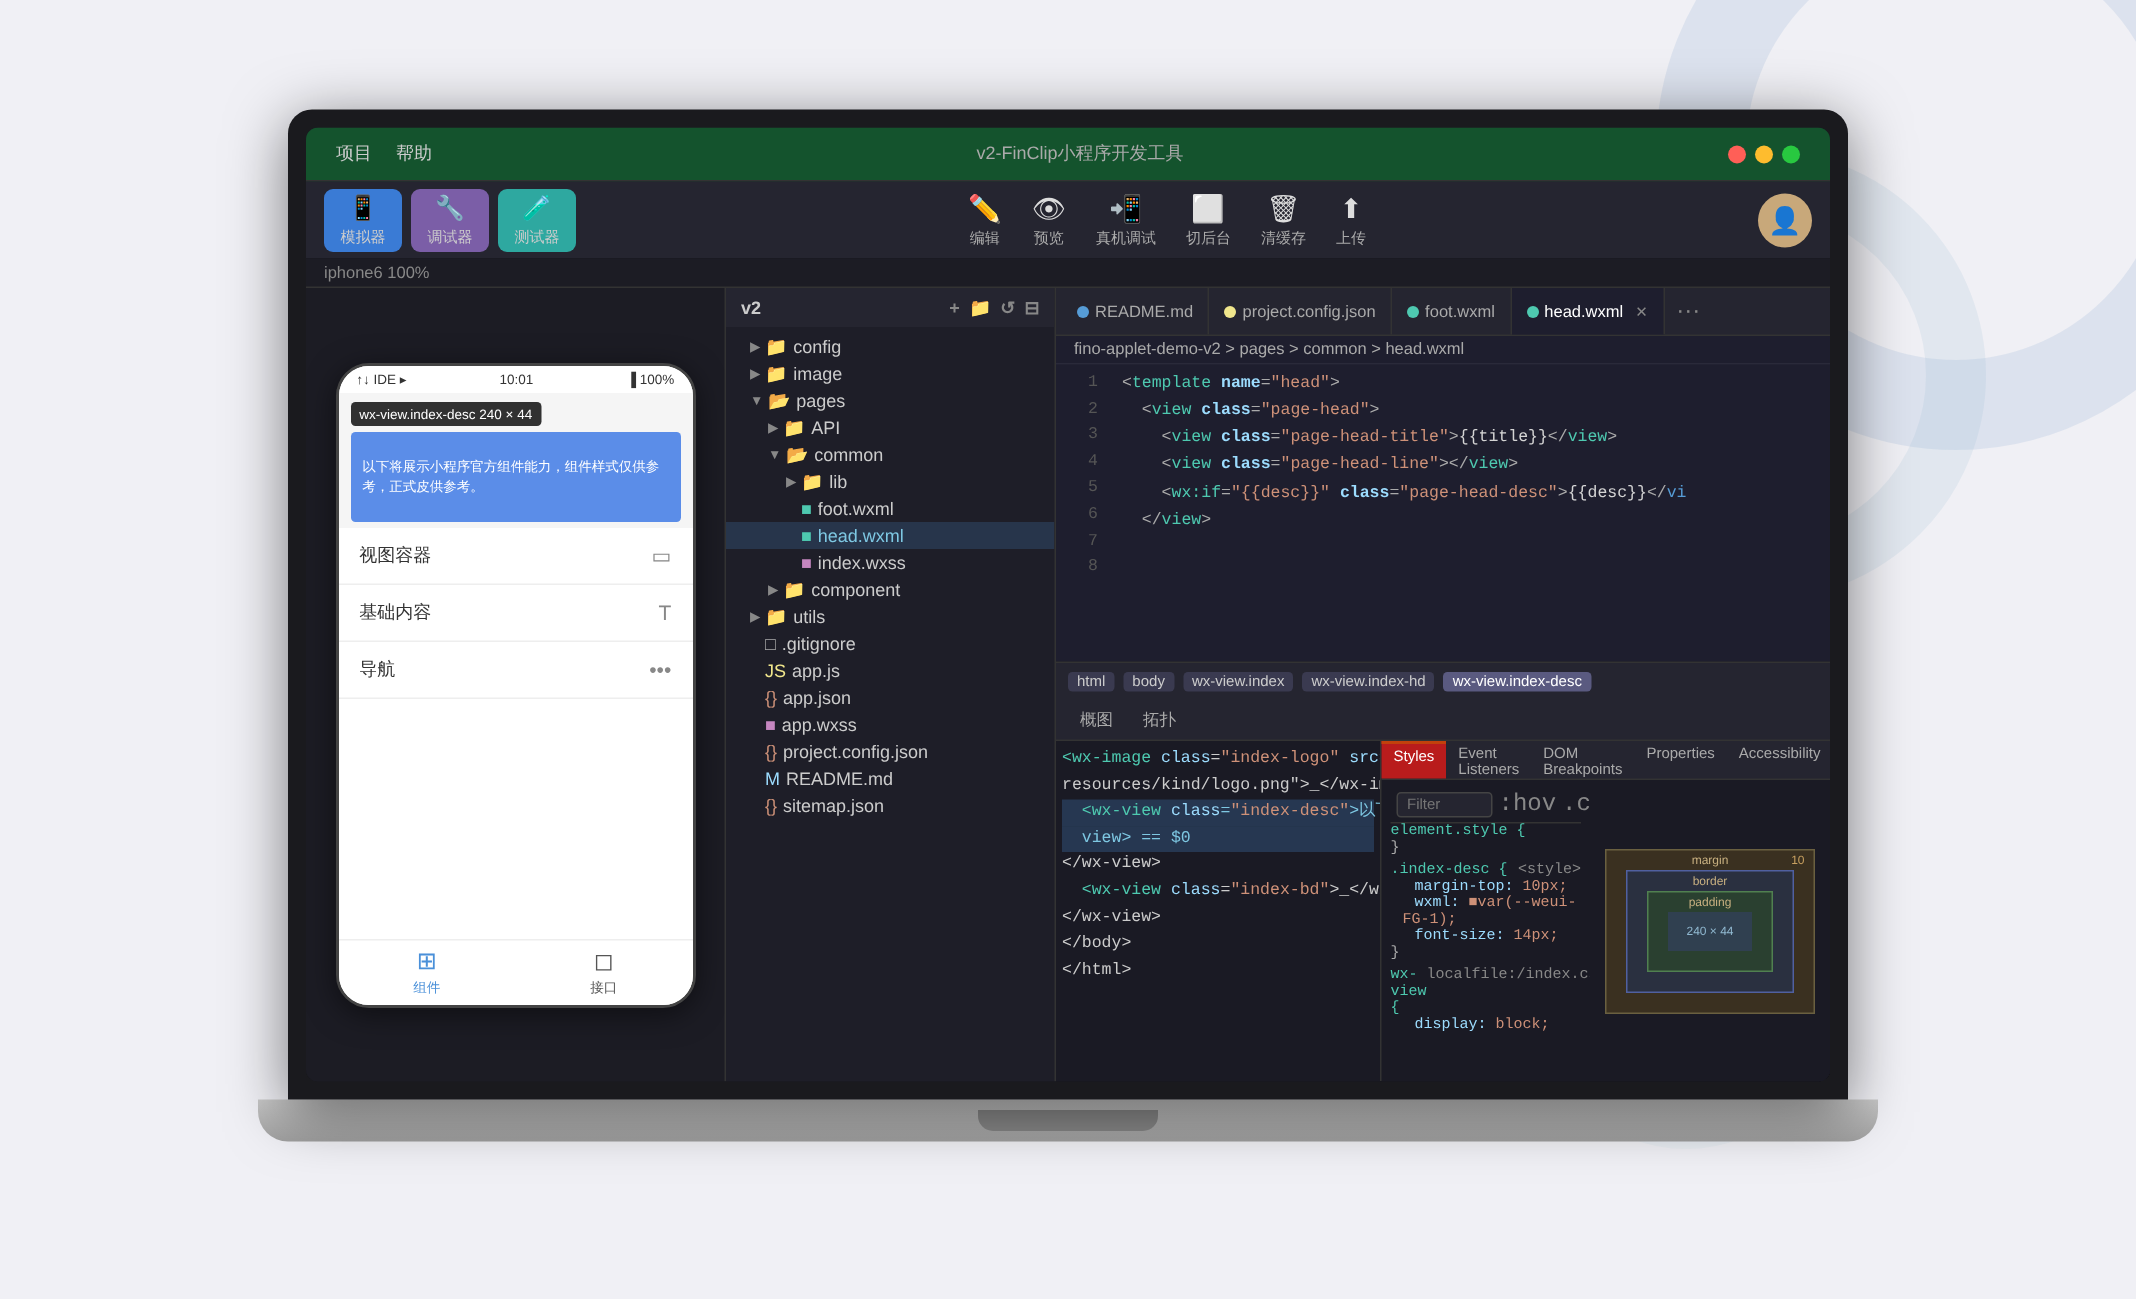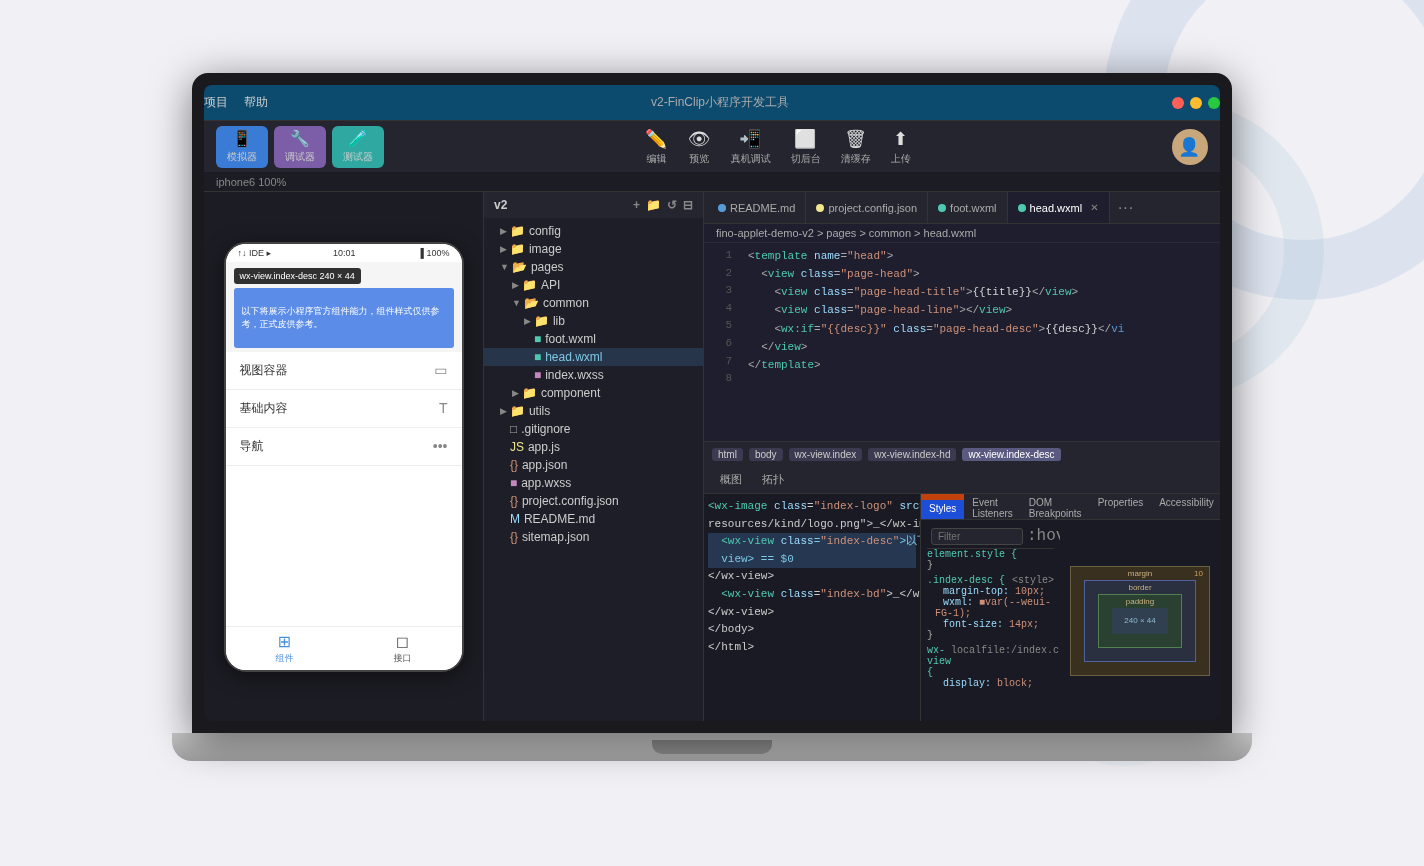--- a/index.html
+++ b/index.html
@@ -81,23 +81,23 @@
       width: 120px;
       height: 14px;
       background: #888;
       border-radius: 0 0 10px 10px;
     }
 
     
     .ide-topbar {
       display: flex;
       align-items: center;
-      background: #0c4a6e;
+      background: #14532d;
       height: 36px;
-      padding: 0 0;
+      padding: 0 20px;
       border-bottom: 1px solid #333;
       flex-shrink: 0;
     }
     .ide-topbar-menu {
       display: flex;
       gap: 16px;
       font-size: 12px;
       color: #ccc;
     }
     .ide-title {
@@ -471,21 +471,21 @@
     .code-area {
       flex: 1;
       padding: 4px 8px;
       line-height: 1.6;
       overflow: hidden;
       background: #1e1e2e;
     }
 
     .code-line { white-space: pre; font-size: 11px; line-height: 1.65; }
     .kw { color: #569cd6; }
-    .attr { color: #9cdcfe; }
+    .attr { color: #9cdcfe; font-weight: bold; }
     .tag { color: #4ec9b0; }
     .punct { color: #aaa; }
     .str { color: #ce9178; }
     .templ { color: #d4d4d4; }
 
     
     .bottom-section {
       height: 280px;
       border-top: 1px solid #333;
       display: flex;
@@ -570,23 +570,23 @@
       border-bottom: 1px solid #333;
       flex-shrink: 0;
     }
     .styles-tab {
       padding: 3px 8px;
       font-size: 10px;
       color: #aaa;
       cursor: pointer;
     }
     .styles-tab.active {
-      background: #1d4ed8;
+      background: #b91c1c;
       color: #fff;
-      border-top: 6px solid #c2410c;
+      border-top: 2px solid #c2410c;
     }
 
     .styles-content {
       flex: 1;
       display: flex;
       overflow: hidden;
     }
 
     .styles-rules {
       flex: 1;
@@ -603,21 +603,21 @@
       padding: 3px 4px;
       border-bottom: 1px solid #333;
     }
     .filter-input {
       background: #252530;
       border: 1px solid #444;
       color: #ccc;
       font-size: 10px;
       padding: 2px 6px;
       border-radius: 3px;
-      width: 92px;
+      width: 64px;
     }
     .filter-tag {
       font-size: 16px;
       color: #888;
     }
 
     .style-rule { margin-bottom: 4px; }
     .rule-selector { color: #4ec9b0; font-size: 10px; }
     .rule-brace { color: #aaa; }
     .rule-prop { color: #9cdcfe; font-size: 10px; padding-left: 8px; }
@@ -948,21 +948,20 @@
               <div>7</div>
               <div>8</div>
             </div>
             <div class="code-area">
               <div class="code-line"><span class="punct">&lt;</span><span class="tag">template</span> <span class="attr">name</span><span class="punct">=</span><span class="str">"head"</span><span class="punct">&gt;</span></div>
               <div class="code-line">  <span class="punct">&lt;</span><span class="tag">view</span> <span class="attr">class</span><span class="punct">=</span><span class="str">"page-head"</span><span class="punct">&gt;</span></div>
               <div class="code-line">    <span class="punct">&lt;</span><span class="tag">view</span> <span class="attr">class</span><span class="punct">=</span><span class="str">"page-head-title"</span><span class="punct">&gt;</span><span class="templ">{{title}}</span><span class="punct">&lt;/</span><span class="tag">view</span><span class="punct">&gt;</span></div>
               <div class="code-line">    <span class="punct">&lt;</span><span class="tag">view</span> <span class="attr">class</span><span class="punct">=</span><span class="str">"page-head-line"</span><span class="punct">&gt;&lt;/</span><span class="tag">view</span><span class="punct">&gt;</span></div>
               <div class="code-line">    <span class="punct">&lt;</span><span class="tag">wx:if</span><span class="punct">=</span><span class="str">"{{desc}}"</span> <span class="attr">class</span><span class="punct">=</span><span class="str">"page-head-desc"</span><span class="punct">&gt;</span><span class="templ">{{desc}}</span><span class="punct">&lt;/</span><span class="kw">vi</span></div>
               <div class="code-line">  <span class="punct">&lt;/</span><span class="tag">view</span><span class="punct">&gt;</span></div>
-              <div class="code-line"><span class="punct">&lt;/</span><span class="tag">template</span><span class="punct">&gt;</span></div>
               <div class="code-line">&nbsp;</div>
             </div>
           </div>
 
           <div class="bottom-section">
 
             <div class="element-path-bar">
               <span class="elem-badge">html</span>
               <span class="elem-badge">body</span>
               <span class="elem-badge">wx-view.index</span>

